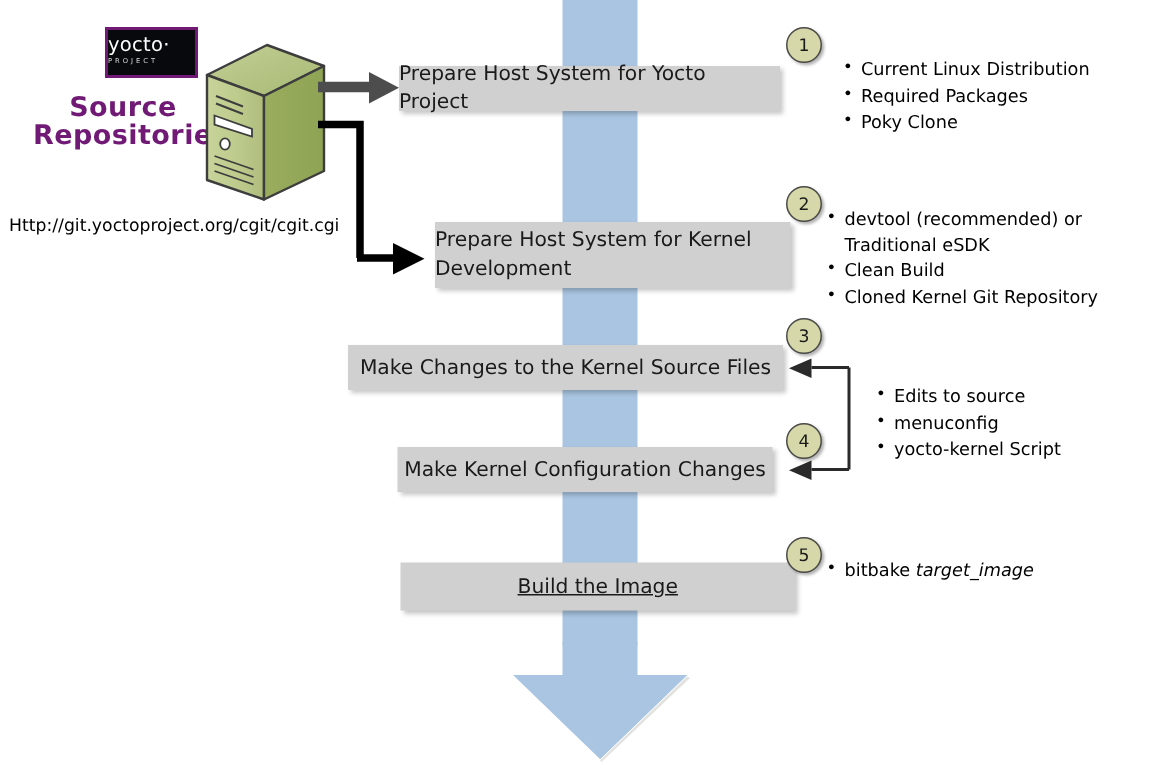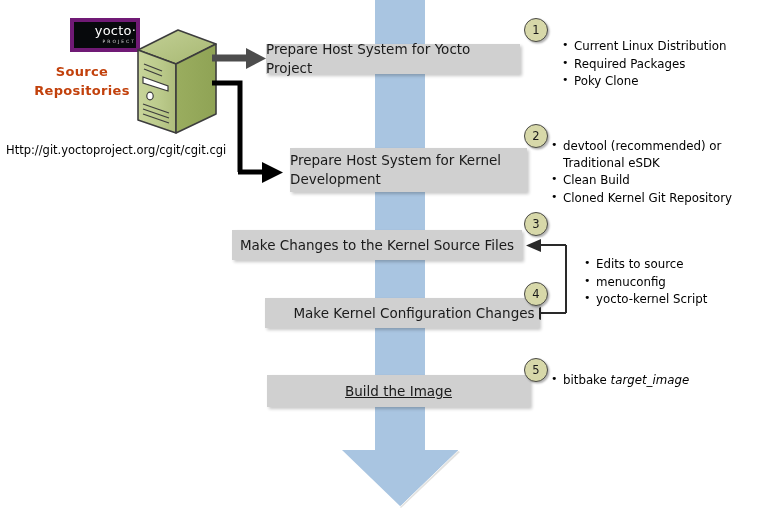--- a/index.html
+++ b/index.html
@@ -5,45 +5,45 @@
   html,body{margin:0;padding:0;background:#ffffff;}
   body{width:769px;height:517px;position:relative;overflow:hidden;
        font-family:"DejaVu Sans","Liberation Sans",sans-serif;}
   .stage{position:absolute;left:0;top:0;width:769px;height:517px;}
 
   
   .spine{position:absolute;left:375px;top:0;width:50px;height:430px;background:#a9c5e1;}
   .bigarrow{position:absolute;left:340px;top:428px;width:120px;height:80px;}
 
   
-  .logo{position:absolute;left:70px;top:18px;width:70px;height:34px;
-        background:#07090c;border:4px solid #701a75;box-sizing:border-box;
-        display:flex;flex-direction:column;align-items:flex-end;justify-content:center;}
+  .logo{position:absolute;left:70px;top:18px;width:62px;height:34px;
+        background:#07090c;border:2px solid #701a75;box-sizing:border-box;
+        display:flex;flex-direction:column;align-items:flex-start;justify-content:center;}
   .logo-top{color:#ffffff;font-size:13px;font-weight:400;letter-spacing:.2px;line-height:12px;
             font-family:"DejaVu Sans","Liberation Sans",sans-serif;}
   .logo-top .dot{font-size:13px;}
   .logo-sub{color:#d8d8d8;font-size:4.5px;letter-spacing:2px;line-height:7px;margin-top:1px;}
 
   
   .src-label{position:absolute;left:22px;top:62px;width:120px;text-align:center;
-             font-size:13px;font-weight:bold;color:#c2410c;line-height:19px;letter-spacing:.3px;}
+             font-size:18px;font-weight:bold;color:#701a75;line-height:19px;letter-spacing:.3px;}
   .url{position:absolute;left:6px;top:143px;font-size:11.5px;color:#000;white-space:nowrap;}
 
   
   .server{position:absolute;left:128px;top:28px;width:92px;height:110px;}
 
   
   .box{position:absolute;background:#d0d0d0;color:#1a1a1a;
        display:flex;align-items:center;justify-content:center;text-align:left;
        font-size:13.5px;line-height:19px;
        box-shadow:2px 2px 3px rgba(0,0,0,.22);}
   #box1{left:266px;top:44px;width:254px;height:30px;}
   #box2{left:290px;top:148px;width:237px;height:44px;}
   #box3{left:232px;top:230px;width:290px;height:30px;}
-  #box4{left:265px;top:298px;width:250px;height:30px;padding-left:24px;}
+  #box4{left:265px;top:298px;width:250px;height:30px;}
   #box5{left:267px;top:375px;width:263px;height:32px;text-decoration:underline;}
 
   
   .num{position:absolute;width:24px;height:24px;border-radius:50%;
        background:#d7d8a9;border:1.5px solid #4a4a46;box-sizing:border-box;
        display:flex;align-items:center;justify-content:center;
        font-size:11.5px;color:#1a1a1a;
        box-shadow:1.5px 1.5px 2px rgba(0,0,0,.3);}
   #num1{left:524px;top:18px;}
   #num2{left:524px;top:124px;}

